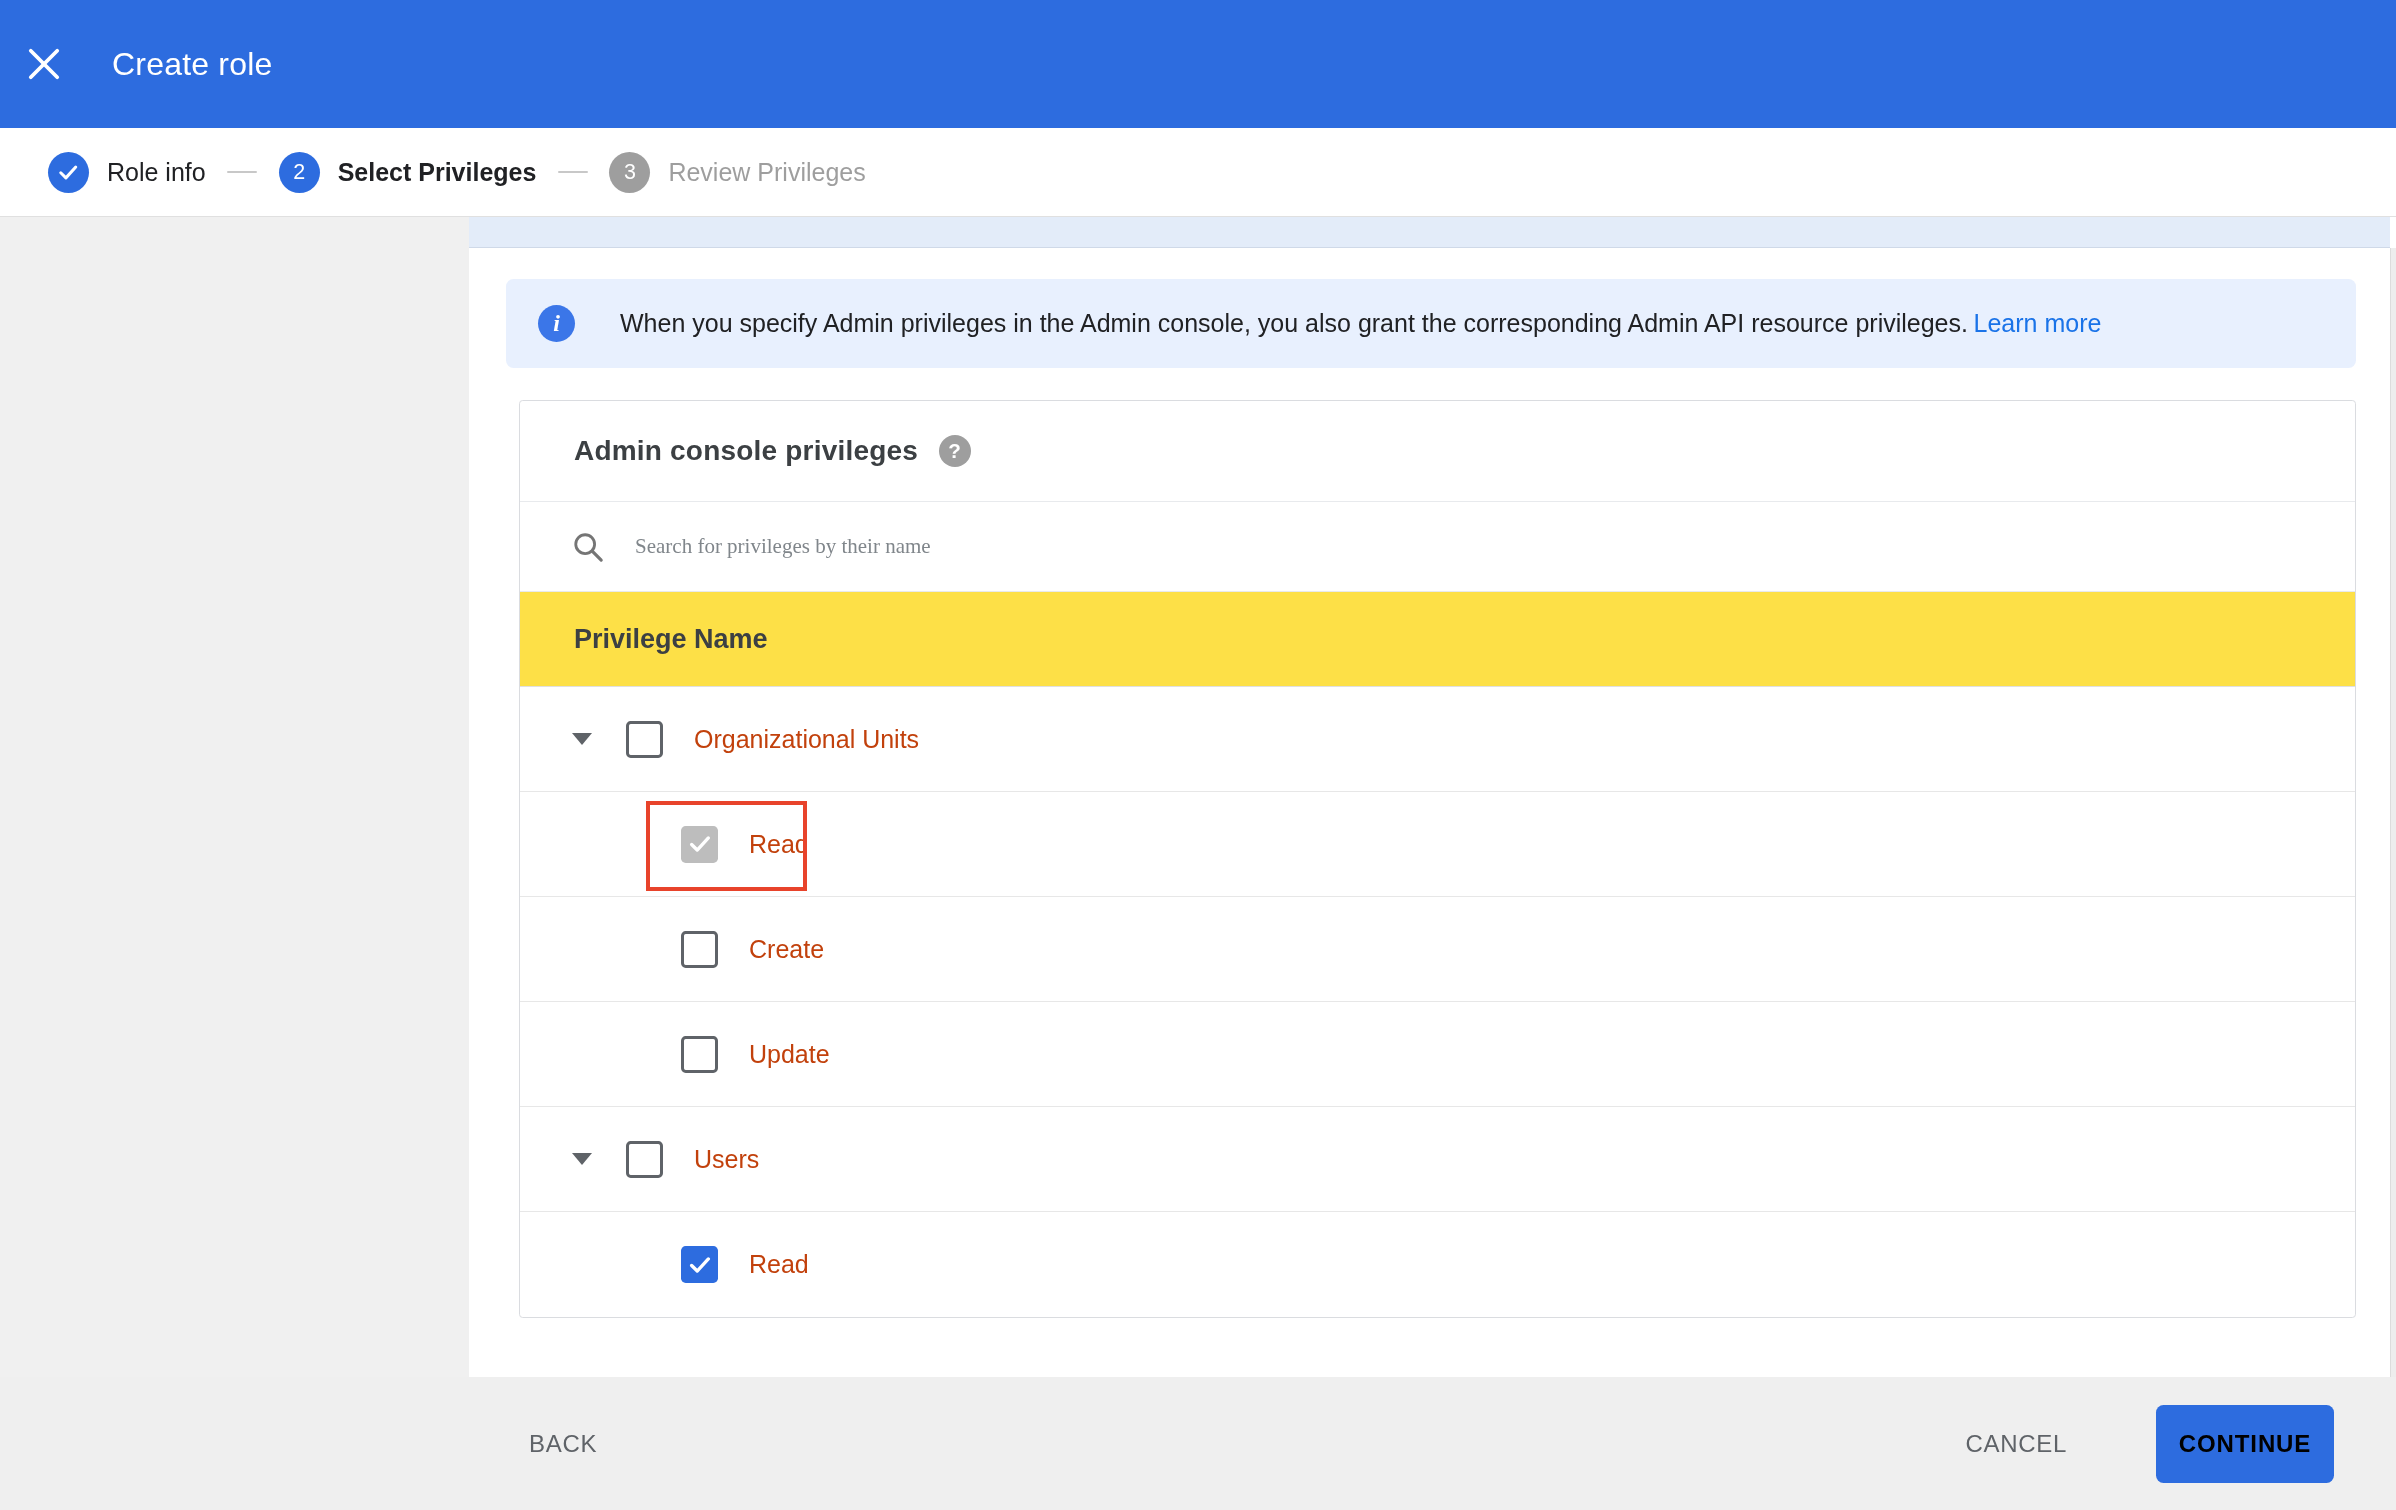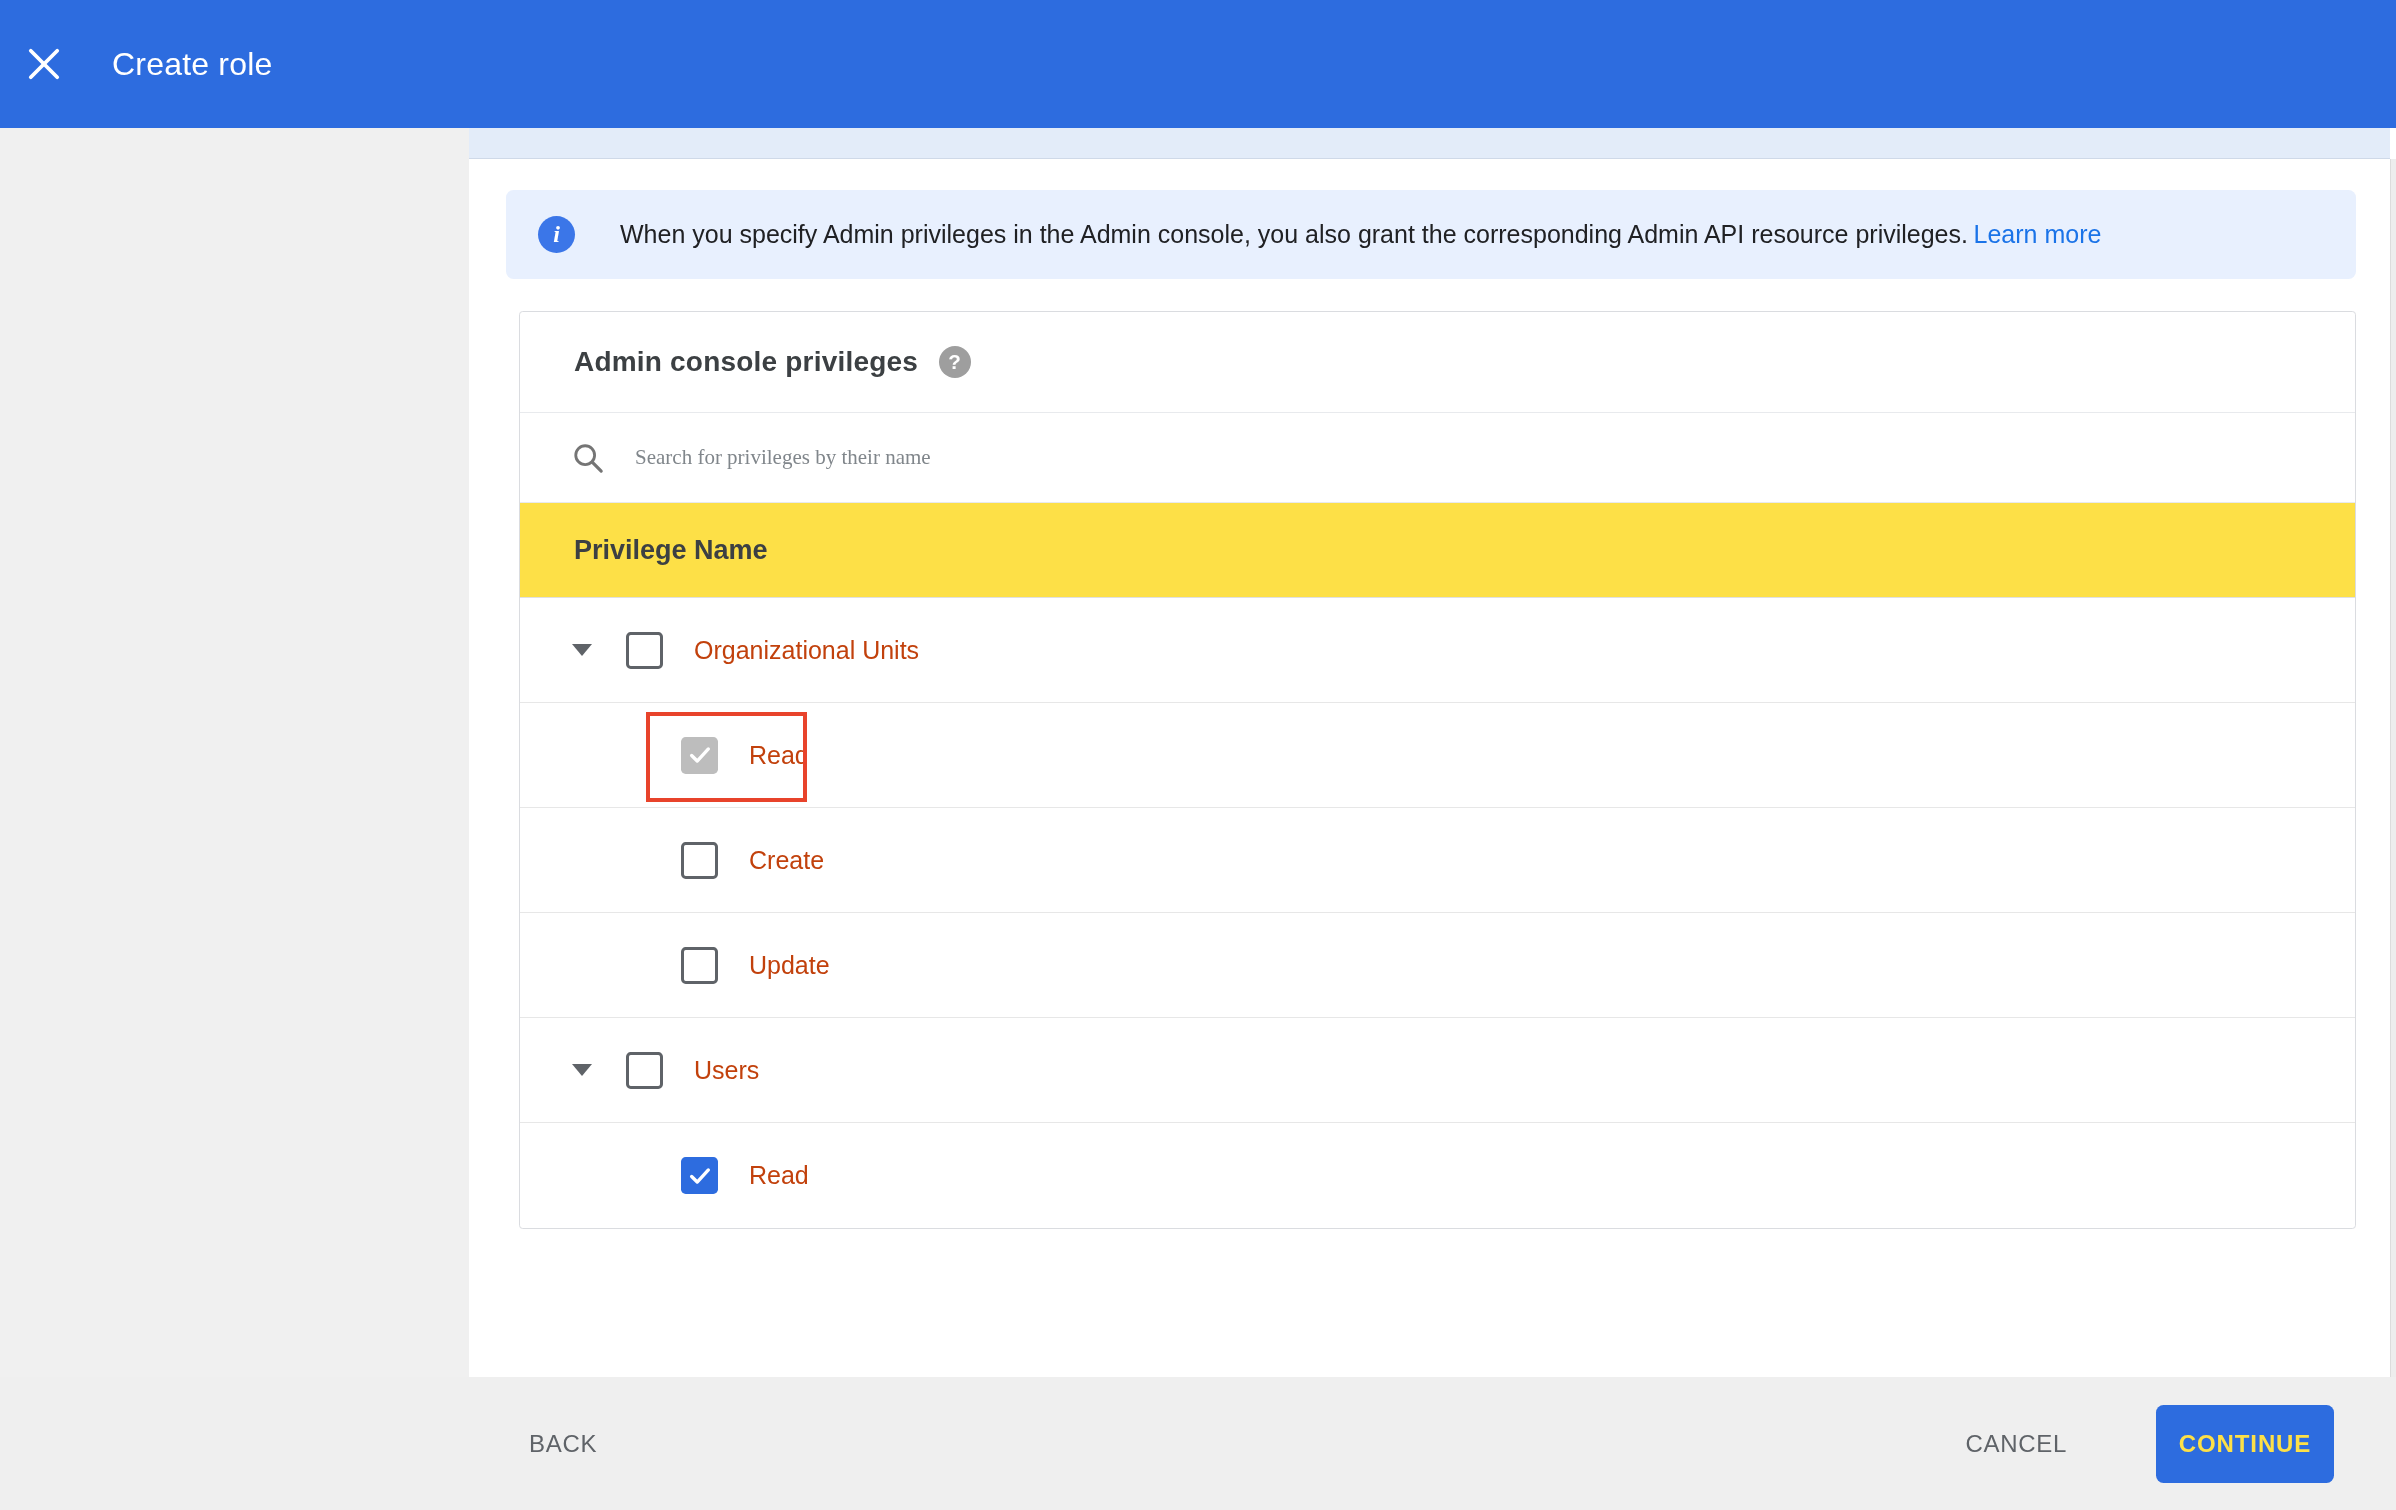--- a/index.html
+++ b/index.html
@@ -83,38 +83,58 @@
 
   
   .footer { position: absolute; left: 0; right: 0; bottom: 0; height: 133px; background: #efefef;
     display: flex; align-items: center; padding-left: 529px; z-index: 10; }
   .txt-btn { border: none; background: transparent; font-size: 24px; font-weight: 500;
     color: #5f6368; letter-spacing: 0.7px; cursor: pointer;
     font-family: "Liberation Sans", "DejaVu Sans", sans-serif; }
   .footer .spacer { flex: 1; }
   .cancel-btn { margin-right: 89px; }
   .continue-btn { width: 178px; height: 78px; border: none; border-radius: 7.5px; background: #2d6cdf;
-    color: #fde047; font-size: 24px; font-weight: 600; letter-spacing: 0.9px; margin-right: 63px;
+    color: #000000; font-size: 24px; font-weight: 600; letter-spacing: 0.9px; margin-right: 63px;
     cursor: pointer; font-family: "Liberation Sans", "DejaVu Sans", sans-serif; }
 </style>
 </head>
 <body>
 
 <div class="app">
 
   <header class="appbar">
     <button class="close-btn" aria-label="Close">
       <svg width="34" height="34" viewBox="0 0 36 36">
         <line x1="4" y1="4" x2="32" y2="32" stroke="#fff" stroke-width="4" stroke-linecap="round"></line>
         <line x1="32" y1="4" x2="4" y2="32" stroke="#fff" stroke-width="4" stroke-linecap="round"></line>
       </svg>
     </button>
     <h1>Create role</h1>
   </header>
 
+  <nav class="stepper">
+    <div class="step s-complete">
+      <span class="step-circle done">
+        <svg width="22.5" height="22.5" viewBox="0 0 24 24">
+          <path d="M4 12.5 L9.5 18 L20 6.5" fill="none" stroke="#fff" stroke-width="3.2" stroke-linecap="round" stroke-linejoin="round"></path>
+        </svg>
+      </span>
+      <span class="step-label">Role info</span>
+    </div>
+    <span class="step-dash"></span>
+    <div class="step s-active">
+      <span class="step-circle active">2</span>
+      <span class="step-label">Select Privileges</span>
+    </div>
+    <span class="step-dash"></span>
+    <div class="step s-upcoming">
+      <span class="step-circle upcoming">3</span>
+      <span class="step-label">Review Privileges</span>
+    </div>
+  </nav>
 
   <div class="body">
     <aside class="sidepanel"></aside>
 
     <main class="content">
       <div class="scroll-strip"></div>
       <div class="right-gutter"></div>
 
       <div class="banner">
         <span class="info-icon">i</span>

